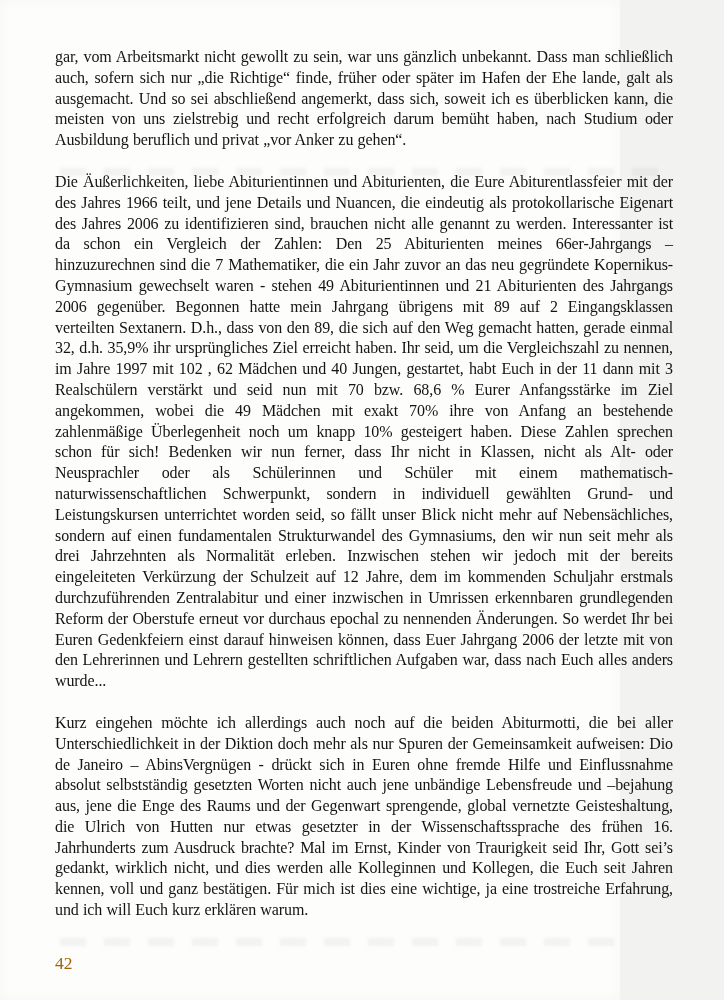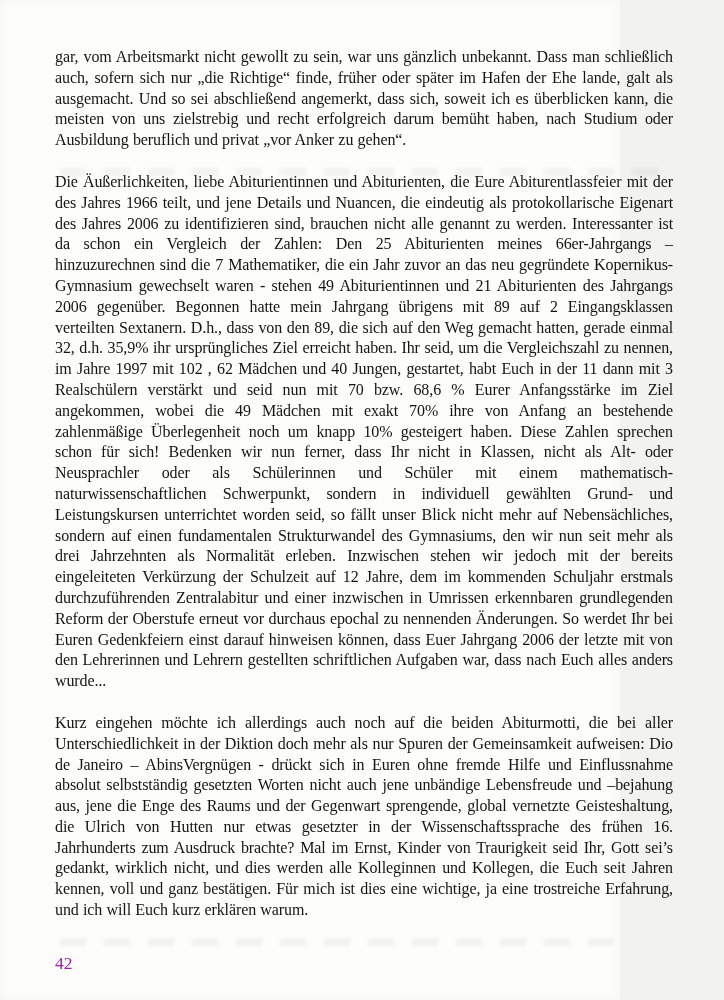--- a/index.html
+++ b/index.html
@@ -47,21 +47,21 @@
     filter: blur(1.5px);
     pointer-events: none;
   }
   .artifact.a1 { top: 168px; }
   .artifact.a2 { top: 938px; width: 560px; }
   .page-number {
     position: absolute;
     left: 55px;
     top: 953px;
     font-size: 17.5px;
-    color: #a21caf;
+    color: #a16207;
   }
 </style>
 </head>
 <body>
 
 <div class="scan-page">
 
   <div class="text-block">
     <p>gar, vom Arbeitsmarkt nicht gewollt zu sein, war uns gänzlich unbekannt. Dass man schließlich auch, sofern sich nur „die Richtige“ finde, früher oder später im Hafen der Ehe lande, galt als ausgemacht. Und so sei abschließend angemerkt, dass sich, soweit ich es überblicken kann, die meisten von uns zielstrebig und recht erfolgreich darum bemüht haben, nach Studium oder Ausbildung beruflich und privat „vor Anker zu gehen“.</p>
 

